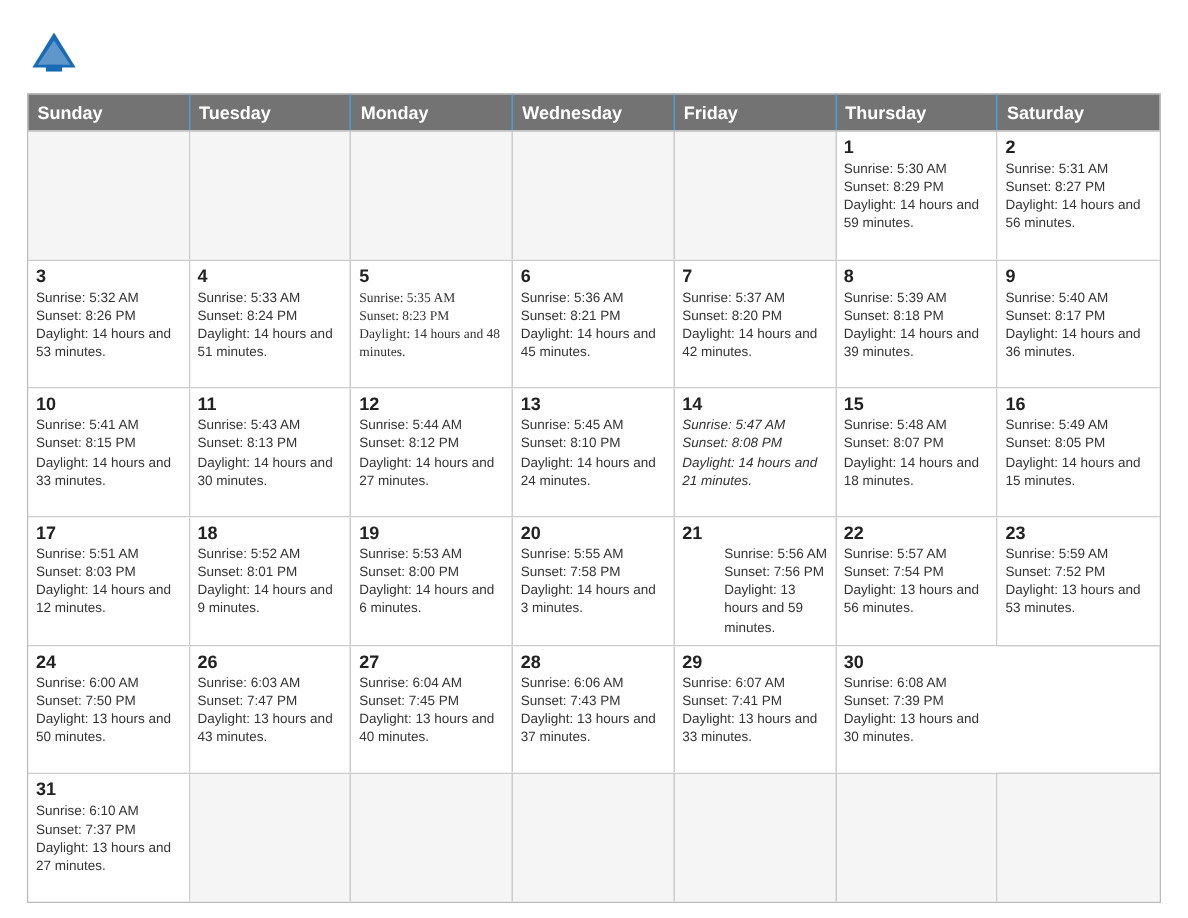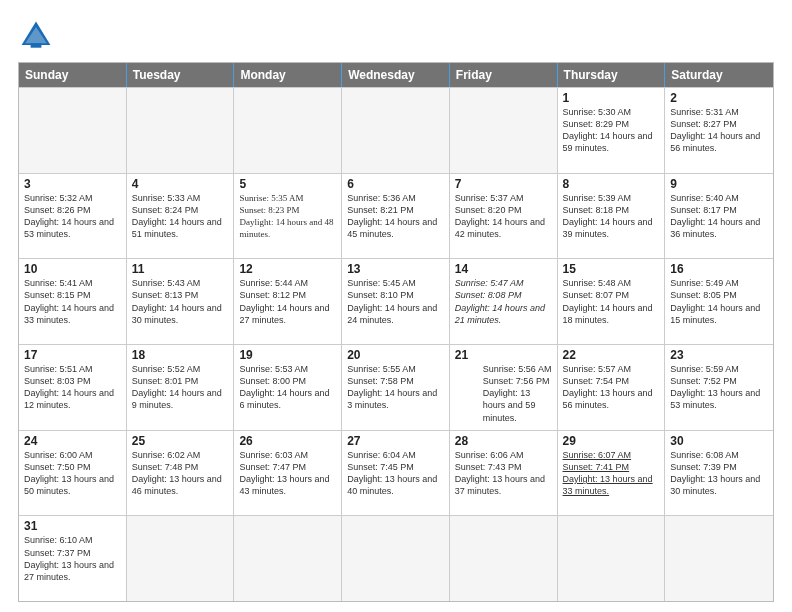--- a/index.html
+++ b/index.html
@@ -285,46 +285,40 @@
           </div>
         </div>
         <div class="cal-row">
           <div class="cal-cell">
             <span class="day-num">24</span>
             <div class="cell-info" style="white-space: pre-line;">Sunrise: 6:00 AM
 Sunset: 7:50 PM
 Daylight: 13 hours and 50 minutes.</div>
           </div>
           <div class="cal-cell">
-            <span class="day-num">25</span>
-            <div class="cell-info" style="white-space: pre-line;">Sunrise: 6:02 AM
-Sunset: 7:48 PM
-Daylight: 13 hours and 46 minutes.</div>
-          </div>
-          <div class="cal-cell">
             <span class="day-num">26</span>
             <div class="cell-info" style="white-space: pre-line;">Sunrise: 6:03 AM
 Sunset: 7:47 PM
 Daylight: 13 hours and 43 minutes.</div>
           </div>
           <div class="cal-cell">
             <span class="day-num">27</span>
             <div class="cell-info" style="white-space: pre-line;">Sunrise: 6:04 AM
 Sunset: 7:45 PM
 Daylight: 13 hours and 40 minutes.</div>
           </div>
           <div class="cal-cell">
             <span class="day-num">28</span>
             <div class="cell-info" style="white-space: pre-line;">Sunrise: 6:06 AM
 Sunset: 7:43 PM
 Daylight: 13 hours and 37 minutes.</div>
           </div>
           <div class="cal-cell">
             <span class="day-num">29</span>
-            <div class="cell-info" style="white-space: pre-line; text-decoration: underline;">Sunrise: 6:07 AM
+            <div class="cell-info" style="white-space: pre-line;">Sunrise: 6:07 AM
 Sunset: 7:41 PM
 Daylight: 13 hours and 33 minutes.</div>
           </div>
           <div class="cal-cell">
             <span class="day-num">30</span>
             <div class="cell-info" style="white-space: pre-line;">Sunrise: 6:08 AM
 Sunset: 7:39 PM
 Daylight: 13 hours and 30 minutes.</div>
           </div>
         </div>

